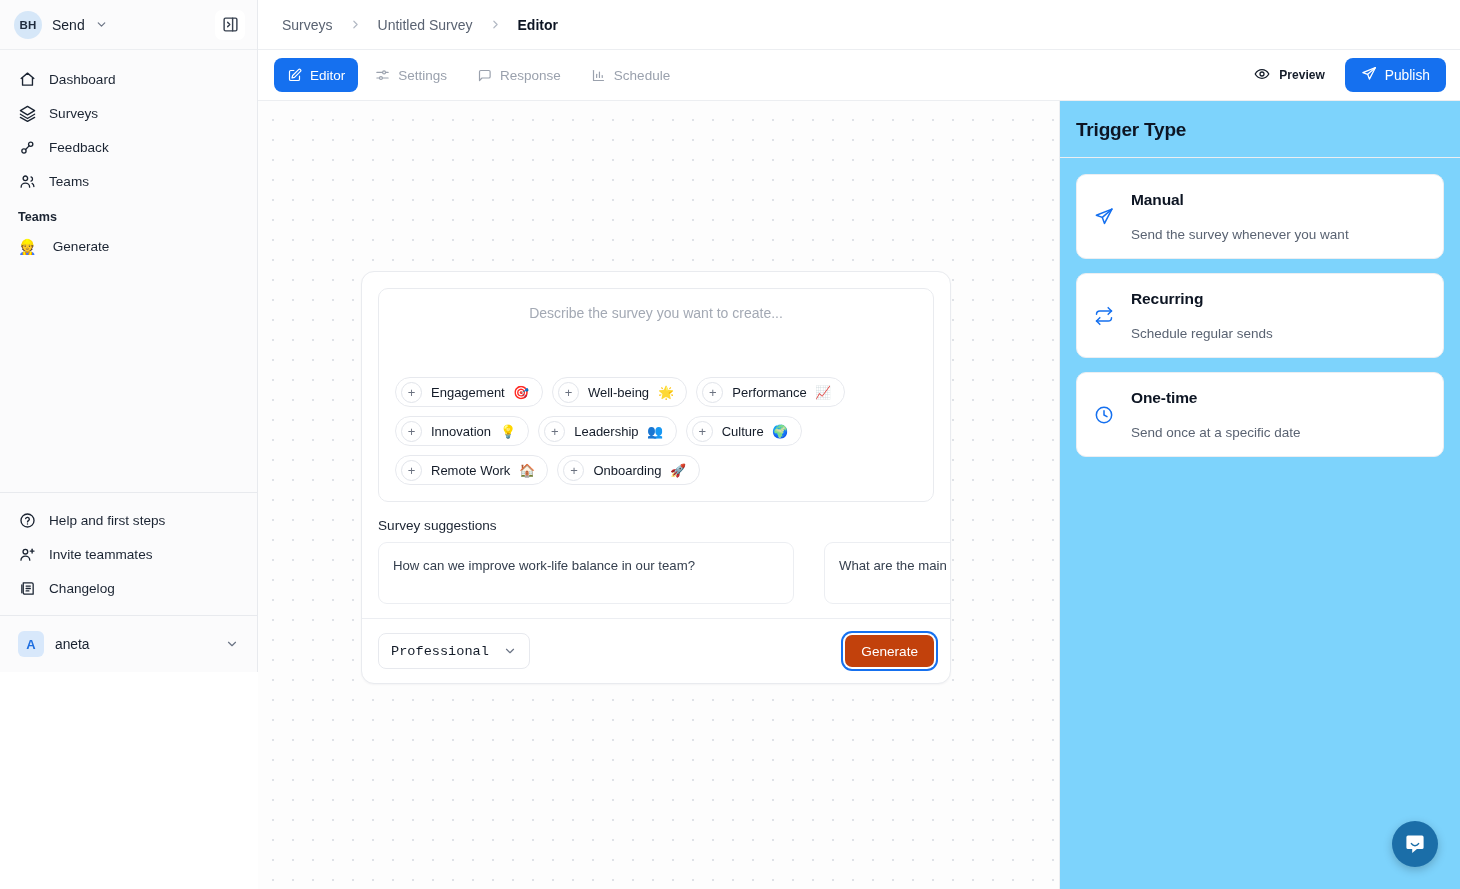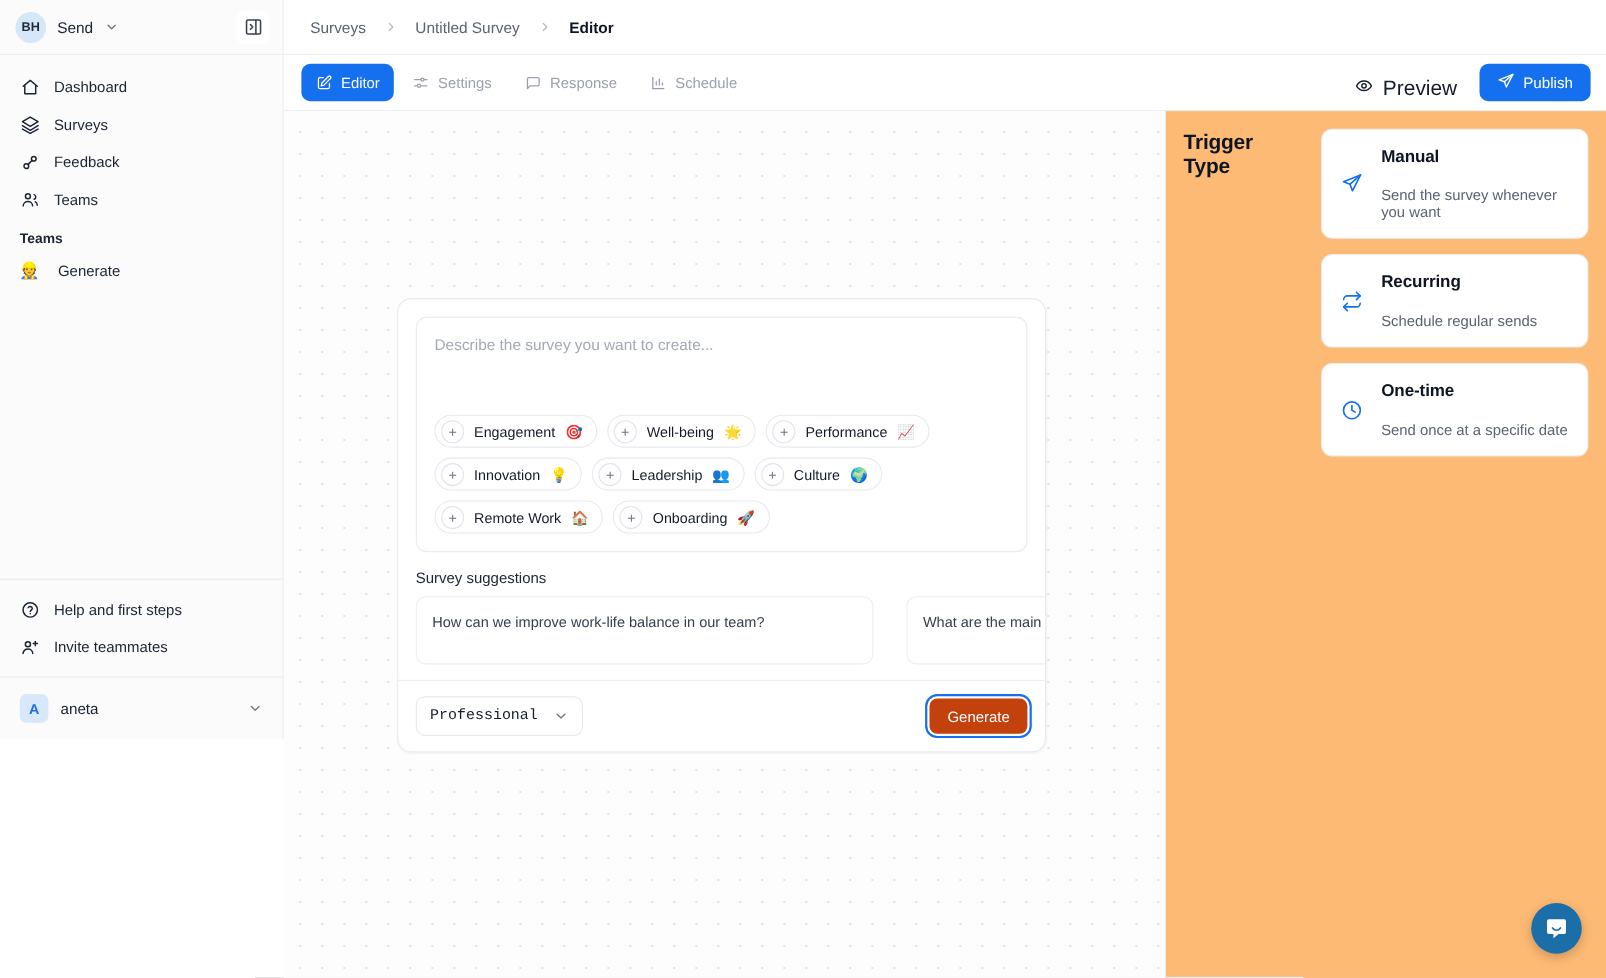--- a/index.html
+++ b/index.html
@@ -105,23 +105,23 @@
   }
   .tab {
     display: flex; align-items: center; gap: 8px;
     height: 34px; padding: 0 13px; border-radius: 8px;
     font-size: 13.5px; color: #9aa1ad; cursor: pointer;
   }
   .tab svg { display: block; }
   .tab.active { background: #1570ef; color: #ffffff; font-weight: 400; }
   .tb-spacer { flex: 1; }
   .preview-btn {
-    display: flex; align-items: flex-end; gap: 9px;
+    display: flex; align-items: center; gap: 9px;
     height: 34px; padding: 0 10px; border-radius: 8px;
-    font-size: 19px; color: #141c29; cursor: pointer;
+    font-size: 12px; color: #141c29; cursor: pointer; font-weight: bold;
   }
   .publish-btn {
     display: flex; align-items: center; gap: 8px;
     height: 34px; padding: 0 16px; border-radius: 8px;
     background: #1570ef; color: #fff; font-size: 13.8px;
     cursor: pointer; margin-left: 6px; border: none;
     font-family: inherit;
   }
 
   .body-row { flex: 1; display: flex; min-height: 0; }
@@ -146,20 +146,21 @@
     border-radius: 13px;
     box-shadow: 0 1px 2px rgba(16,24,40,.04);
     overflow: hidden;
   }
   .prompt-box {
     margin: 16px 16px 0 16px;
     border: 1px solid #e9ebef;
     border-radius: 10px;
     padding: 14px 16px 16px 16px;
     min-height: 206px;
+    text-align: center;
   }
   .prompt-placeholder {
     font-size: 14px; color: #a3a9b4; line-height: 20px;
     margin-bottom: 54px;
   }
   .chips { display: flex; flex-wrap: wrap; gap: 9px; }
   .chip {
     display: inline-flex; align-items: center; gap: 9px;
     height: 30px; padding: 0 12px 0 5px;
     border: 1px solid #e7e9ee; border-radius: 18px;
@@ -204,22 +205,22 @@
   .generate-btn {
     height: 32px; padding: 0 16px; border-radius: 7px;
     background: #c2410c; color: #fff; font-size: 13.6px;
     border: none; cursor: pointer; font-family: inherit;
     box-shadow: 0 0 0 2px #fff, 0 0 0 4px #1570ef;
   }
 
   
   .right-panel {
     width: 400px; flex: 0 0 400px;
-    background: #fdba74;
-    display: flex; flex-direction: row;
+    background: #7dd3fc;
+    display: flex; flex-direction: column;
   }
   .rp-header { padding: 18px 16px 16px 16px; border-bottom: 1px solid #eceef1; }
   .rp-title { font-size: 19px; font-weight: 700; color: #0d1523; letter-spacing: -.2px; }
   .rp-sub { font-size: 13.5px; color: #5a6372; margin-top: 5px; }
   .rp-list { padding: 16px; display: flex; flex-direction: column; gap: 14px; }
   .trigger-card {
     border: 1px solid #eceef2; border-radius: 10px;
     padding: 16px 16px; display: flex; align-items: center; gap: 16px;
     cursor: pointer; background: #fff;
   }
@@ -328,20 +329,32 @@
         <span class="sb-icon">
           <svg width="17" height="17" viewBox="0 0 24 24" fill="none" stroke="currentColor" stroke-width="1.9" stroke-linecap="round" stroke-linejoin="round">
               <circle cx="9" cy="8" r="3.3"></circle>
               <path d="M2.8 20c0-3.4 2.8-5.8 6.2-5.8s6.2 2.4 6.2 5.8"></path>
               <line x1="18.5" y1="4.5" x2="18.5" y2="10"></line>
               <line x1="15.8" y1="7.2" x2="21.2" y2="7.2"></line>
             </svg>
         </span>
         <span>Invite teammates</span>
       </div>
+      <div class="sb-item">
+        <span class="sb-icon">
+          <svg width="17" height="17" viewBox="0 0 24 24" fill="none" stroke="currentColor" stroke-width="1.8" stroke-linecap="round" stroke-linejoin="round">
+              <path d="M6 4h12a2 2 0 0 1 2 2v14H8a2 2 0 0 1-2-2z"></path>
+              <line x1="4" y1="7" x2="4" y2="18"></line>
+              <line x1="10" y1="8.5" x2="16" y2="8.5"></line>
+              <line x1="10" y1="12" x2="16" y2="12"></line>
+              <line x1="10" y1="15.5" x2="14" y2="15.5"></line>
+            </svg>
+        </span>
+        <span>Changelog</span>
+      </div>
       <div class="divider2"></div>
       <div class="sb-user">
         <div class="avatar-a">A</div>
         <div class="sb-user-name">aneta</div>
         <div class="sb-spacer"></div>
         <span class="chev">
           <svg width="14" height="14" viewBox="0 0 24 24" fill="none" stroke="currentColor" stroke-width="2" stroke-linecap="round" stroke-linejoin="round">
               <polyline points="6 9 12 15 18 9"></polyline>
             </svg>
         </span>

